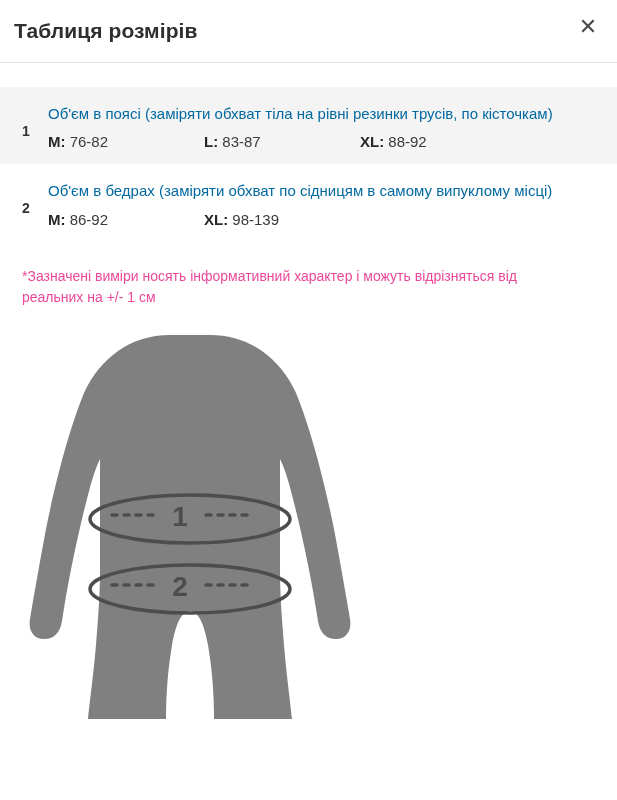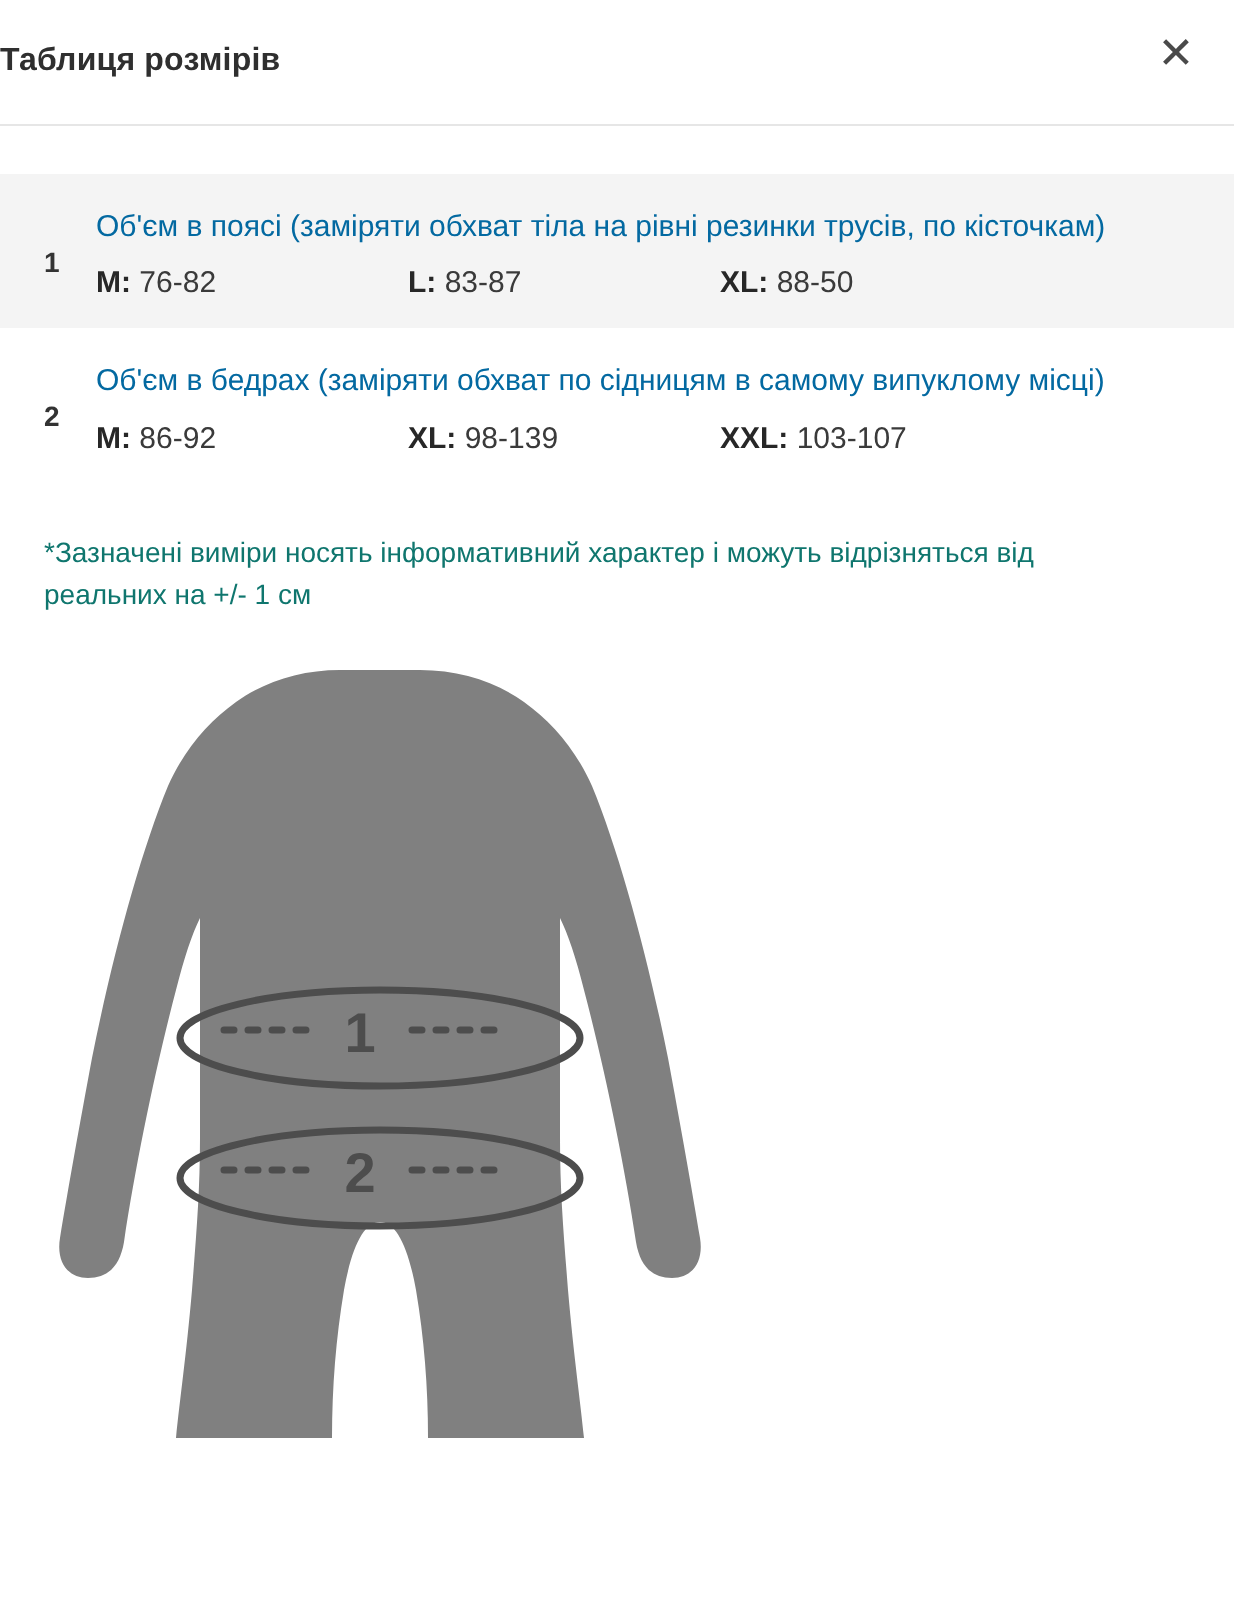--- a/index.html
+++ b/index.html
@@ -18,23 +18,24 @@
 
   
   .modal-header {
     position: relative;
     height: 62px;
     border-bottom: 1px solid #e6e6e6;
     display: flex;
     align-items: center;
   }
   .modal-title {
-    font-size: 16px;
+    font-size: 21px;
     font-weight: bold;
     color: #2f2f2f;
+    padding-left: 14px;
     letter-spacing: 0.1px;
   }
   .close-btn {
     position: absolute;
     right: 16px;
     top: 14px;
     width: 26px;
     height: 26px;
     line-height: 26px;
     text-align: center;
@@ -90,21 +91,21 @@
   }
   .size-cell .lbl {
     font-weight: bold;
     color: #272727;
   }
 
   
   .note {
     font-size: 14px;
     line-height: 1.55;
-    color: #0f766e;
+    color: #ec4899;
     padding: 24px 22px 0 22px;
     max-width: 540px;
   }
 
   
   .figure-wrap {
     position: relative;
     margin-top: 10px;
     height: 400px;
     width: 617px;
@@ -131,42 +132,38 @@
         <div class="size-cell">
           <span class="lbl">M:</span>
           <span>76-82</span>
         </div>
         <div class="size-cell">
           <span class="lbl">L:</span>
           <span>83-87</span>
         </div>
         <div class="size-cell">
           <span class="lbl">XL:</span>
-          <span>88-50</span>
+          <span>88-92</span>
         </div>
       </div>
     </div>
   </div>
 
   <div class="measure-row">
     <div class="measure-index">2</div>
     <div class="measure-body">
       <div class="measure-desc">Об'єм в бедрах (заміряти обхват по сідницям в самому випуклому місці)</div>
       <div class="sizes">
         <div class="size-cell">
           <span class="lbl">M:</span>
           <span>86-92</span>
         </div>
         <div class="size-cell">
           <span class="lbl">XL:</span>
           <span>98-139</span>
-        </div>
-        <div class="size-cell">
-          <span class="lbl">XXL:</span>
-          <span>103-107</span>
         </div>
       </div>
     </div>
   </div>
 
 </div>
 
 <div class="note">*Зазначені виміри носять інформативний характер і можуть відрізняться від реальних на +/- 1 см</div>
 
 <div class="figure-wrap">

